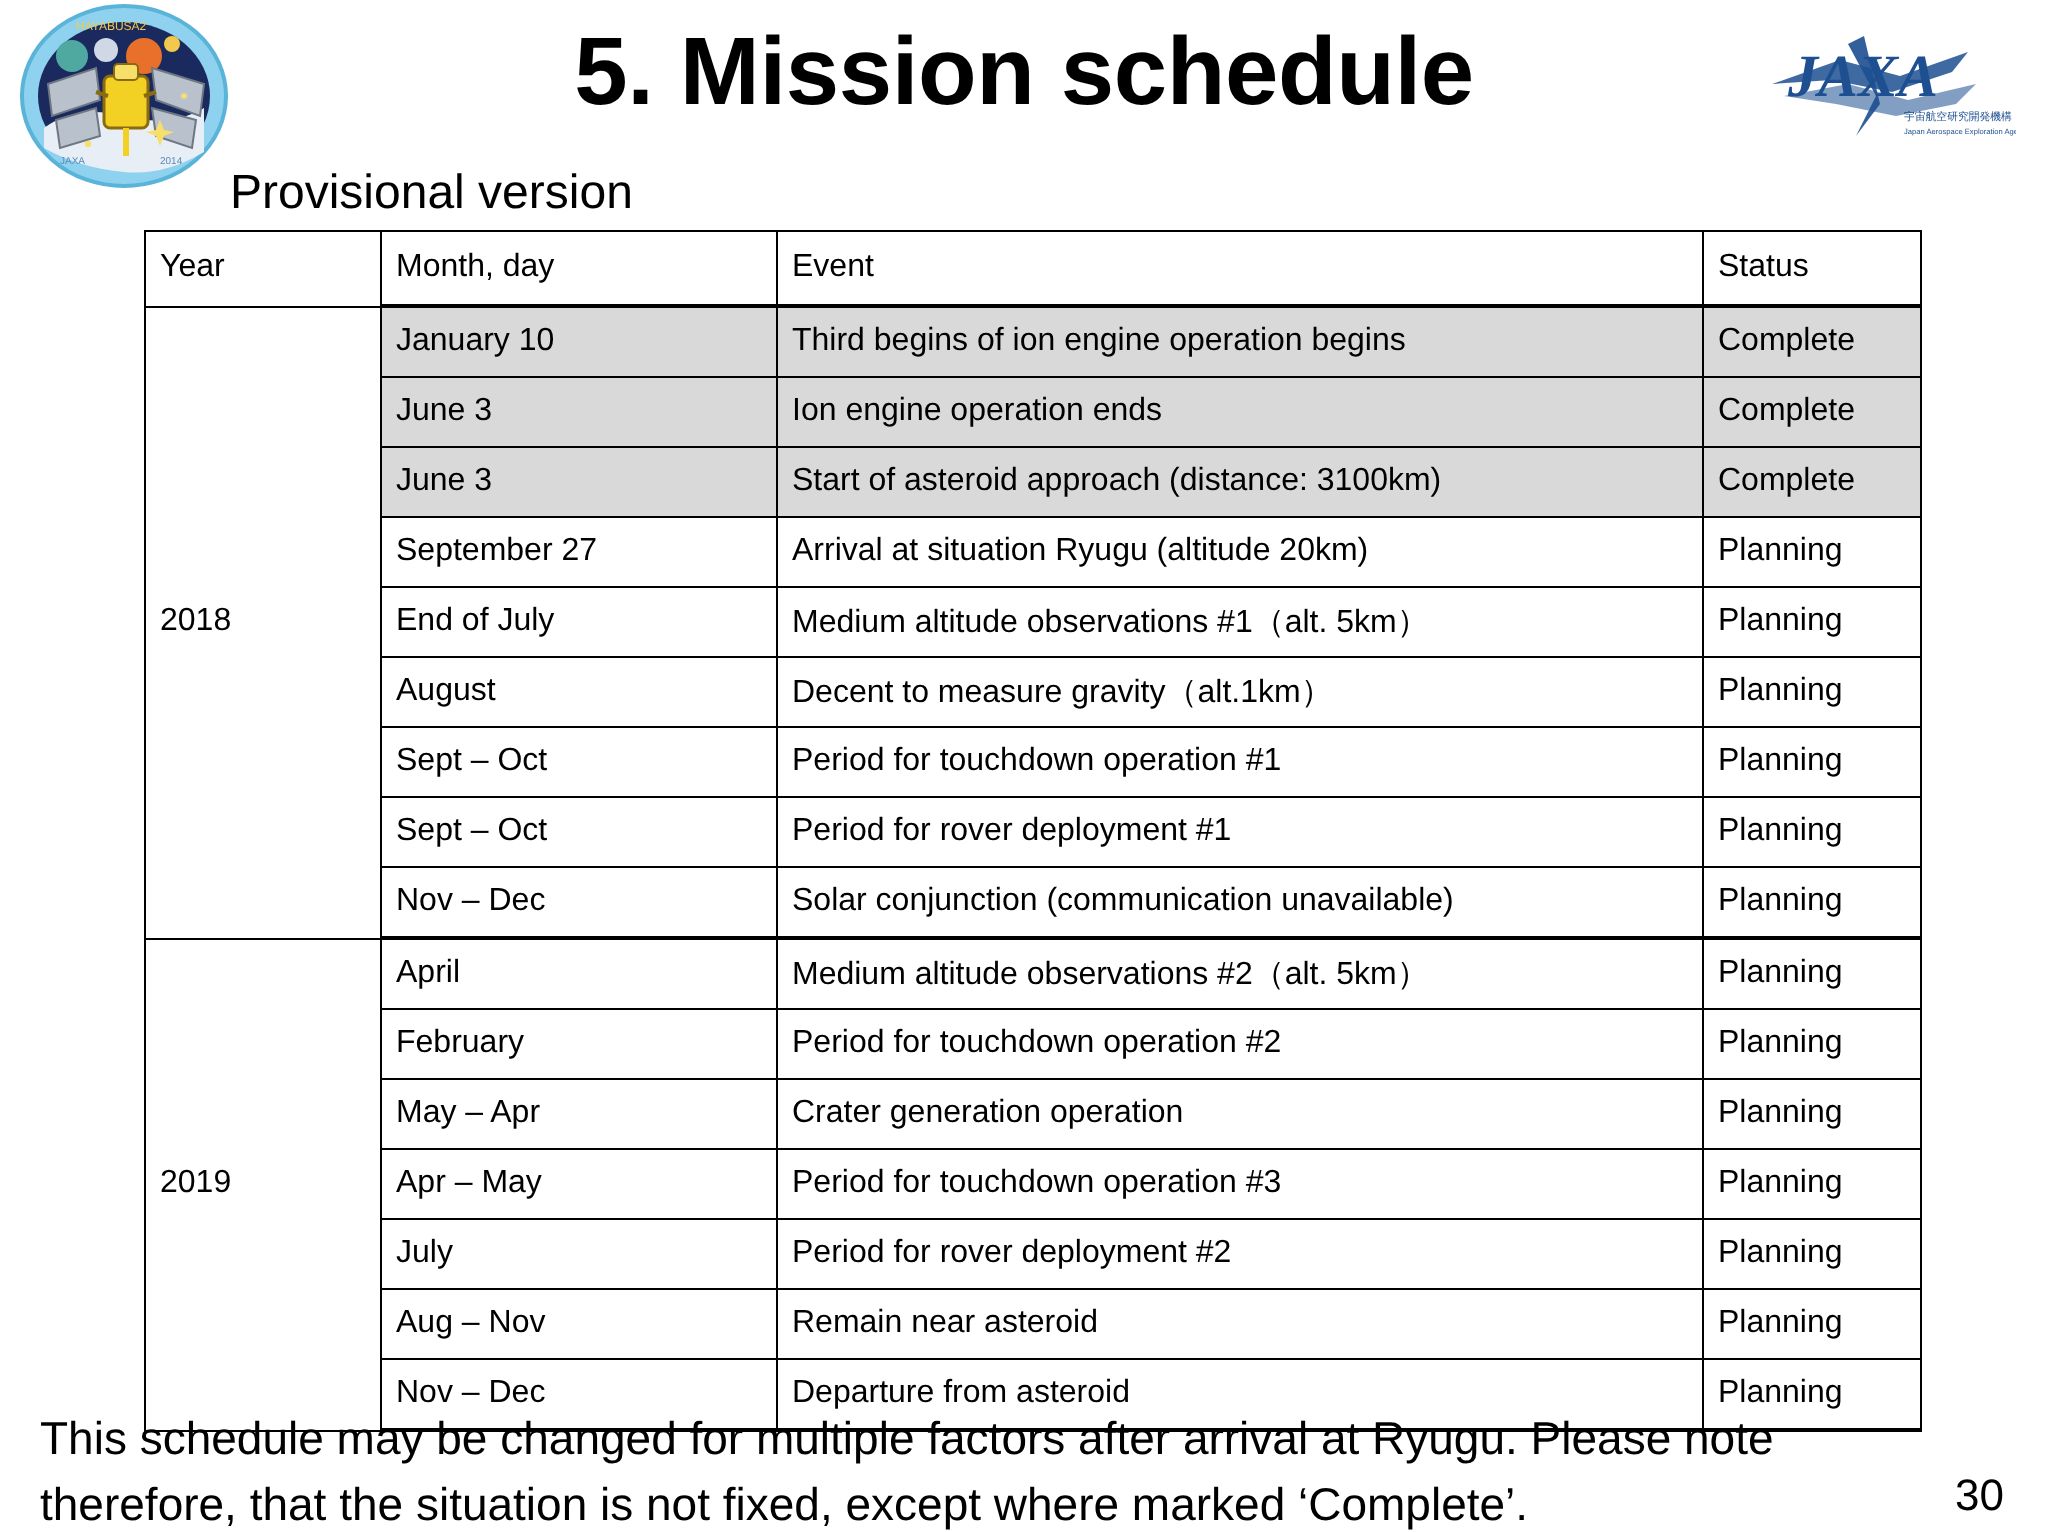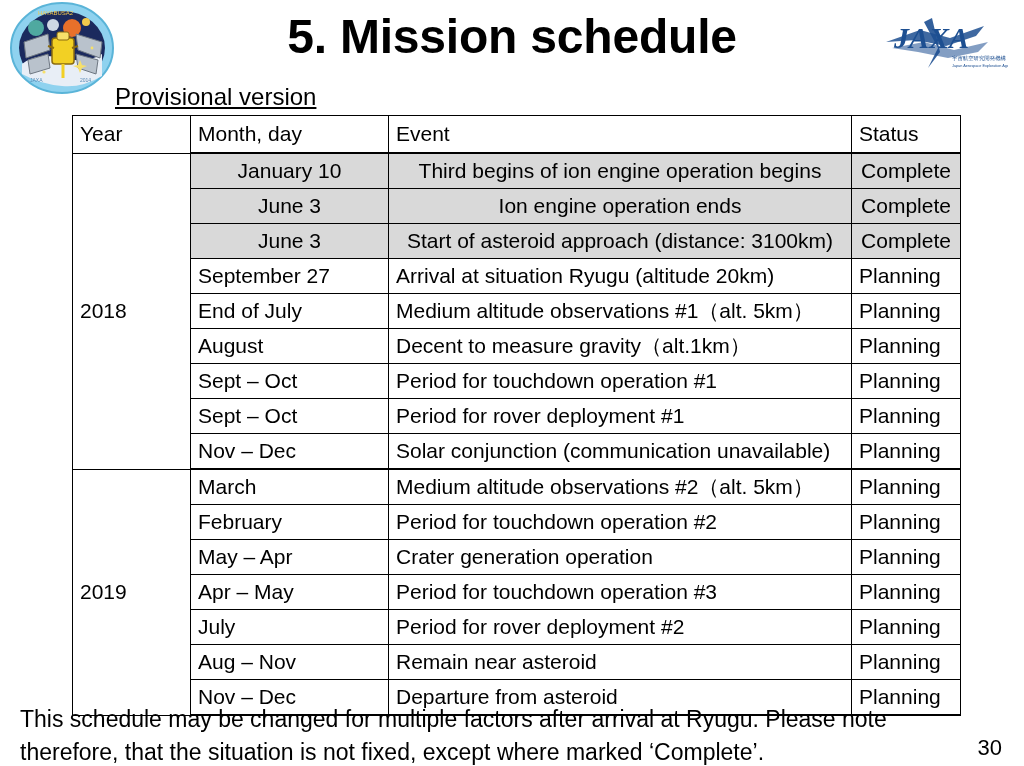--- a/index.html
+++ b/index.html
@@ -47,35 +47,34 @@
     height: 62px;
   }
 
   
   #provisional-version {
     position: absolute;
     left: 115px;
     top: 83px;
     font-size: 24px;
     line-height: 28px;
-    text-decoration: underline;
   }
 
   
   #schedule-table-wrap {
     position: absolute;
     left: 72px;
     top: 115px;
     width: 888px;
   }
   table.schedule {
     border-collapse: collapse;
     width: 888px;
     table-layout: fixed;
-    font-size: 21px;
+    font-size: 16px;
   }
   table.schedule col.c-year   { width: 118px; }
   table.schedule col.c-month  { width: 198px; }
   table.schedule col.c-event  { width: 463px; }
   table.schedule col.c-status { width: 109px; }
 
   table.schedule th,
   table.schedule td {
     border: 1px solid #000000;
     padding: 0 7px;
@@ -90,21 +89,20 @@
     height: 36px;
   }
   td.year-cell {
     vertical-align: top;
     padding-top: 6px;
     border-bottom: 2px solid #000000;
     border-top: 2px solid #000000;
   }
   tr.shaded td:not(.year-cell) {
     background: #d9d9d9;
-    text-align: center;
   }
   tr.year-start td:not(.year-cell) {
     border-top: 2px solid #000000;
   }
   tr.last-row td {
     border-bottom: 2px solid #000000;
   }
 
   
   #footer-note {
@@ -238,21 +236,21 @@
           <td>Period for rover deployment #1</td>
           <td>Planning</td>
         </tr>
         <tr>
           <td>Nov – Dec</td>
           <td>Solar conjunction (communication unavailable)</td>
           <td>Planning</td>
         </tr>
         <tr class="year-start">
           <td class="year-cell" rowspan="7">2019</td>
-          <td>March</td>
+          <td>April</td>
           <td>Medium altitude observations #2（alt. 5km）</td>
           <td>Planning</td>
         </tr>
         <tr>
           <td>February</td>
           <td>Period for touchdown operation #2</td>
           <td>Planning</td>
         </tr>
         <tr>
           <td>May – Apr</td>

